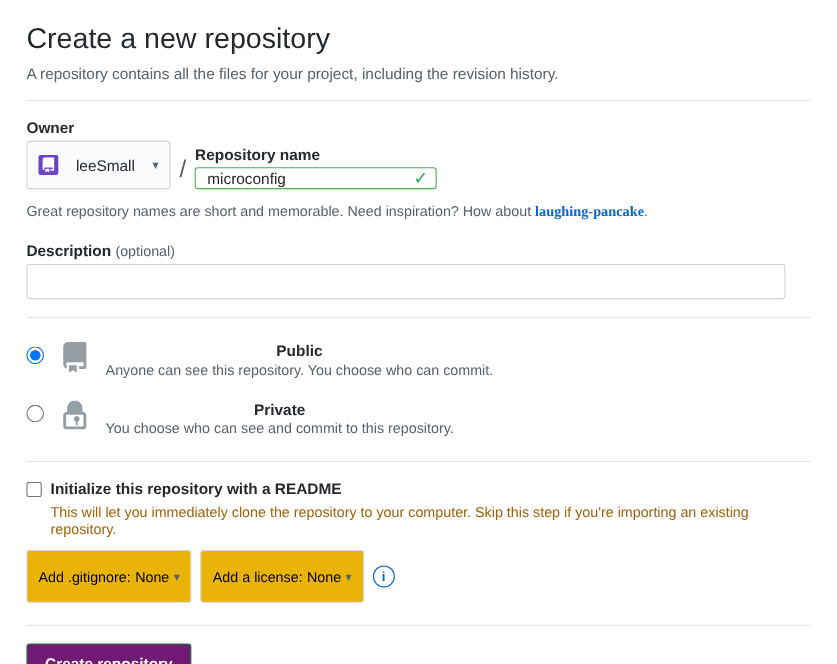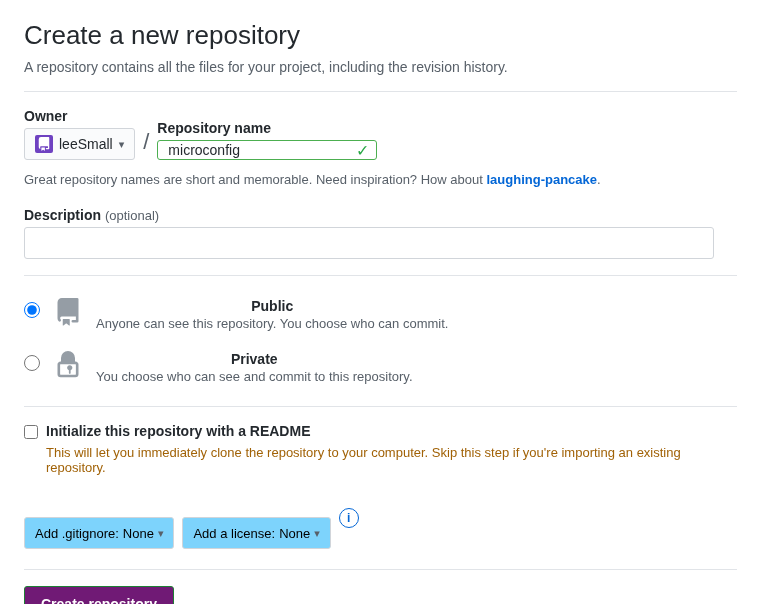--- a/index.html
+++ b/index.html
@@ -50,22 +50,22 @@
     .owner-dropdown {
       display: flex;
       align-items: center;
       border: 1px solid #d1d5da;
       border-radius: 3px;
       padding: 5px 10px;
       background: #fafbfc;
       cursor: pointer;
       font-size: 14px;
       color: #24292e;
-      gap: 6px;
-      height: 32px;
+      gap: 16px;
+      height: 44px;
     }
     .owner-icon {
       width: 18px;
       height: 18px;
       background: #6f42c1;
       display: inline-flex;
       align-items: center;
       justify-content: center;
       border-radius: 2px;
       color: white;
@@ -102,20 +102,21 @@
     }
     .inspiration-text {
       font-size: 13px;
       color: #586069;
       margin-bottom: 20px;
     }
     .inspiration-link {
       color: #0366d6;
       text-decoration: none;
       font-weight: 600;
+      font-family: Liberation Serif, serif;
     }
     .description-label {
       font-size: 14px;
       font-weight: 600;
       margin-bottom: 4px;
     }
     .description-label .optional {
       font-weight: 400;
       color: #586069;
       font-size: 13px;
@@ -194,28 +195,27 @@
     .extras-row {
       display: flex;
       gap: 8px;
       align-items: center;
       margin-top: 12px;
     }
     .select-dropdown {
       border: 1px solid #d1d5da;
       border-radius: 3px;
       padding: 5px 10px;
-      background: #7dd3fc;
-      font-size: 13px;
-      cursor: pointer;
-      height: 32px;
+      background: #eab308;
+      font-size: 13px;
+      cursor: pointer;
+      height: 48px;
       display: inline-flex;
       align-items: center;
       gap: 4px;
-      margin-top: 30px;
     }
     .info-icon {
       width: 20px;
       height: 20px;
       border-radius: 50%;
       border: 1.5px solid #0366d6;
       color: #0366d6;
       display: inline-flex;
       align-items: center;
       justify-content: center;

